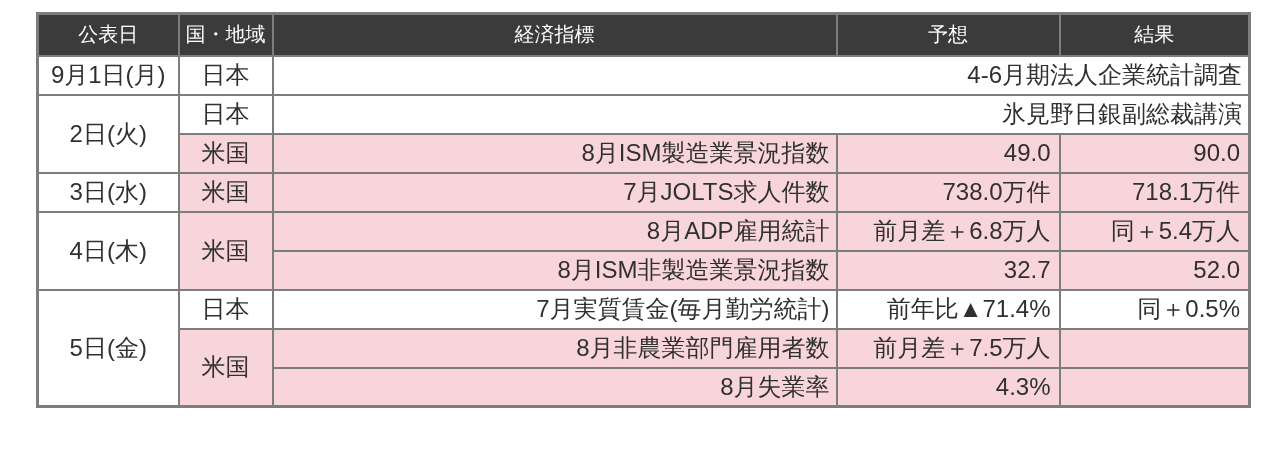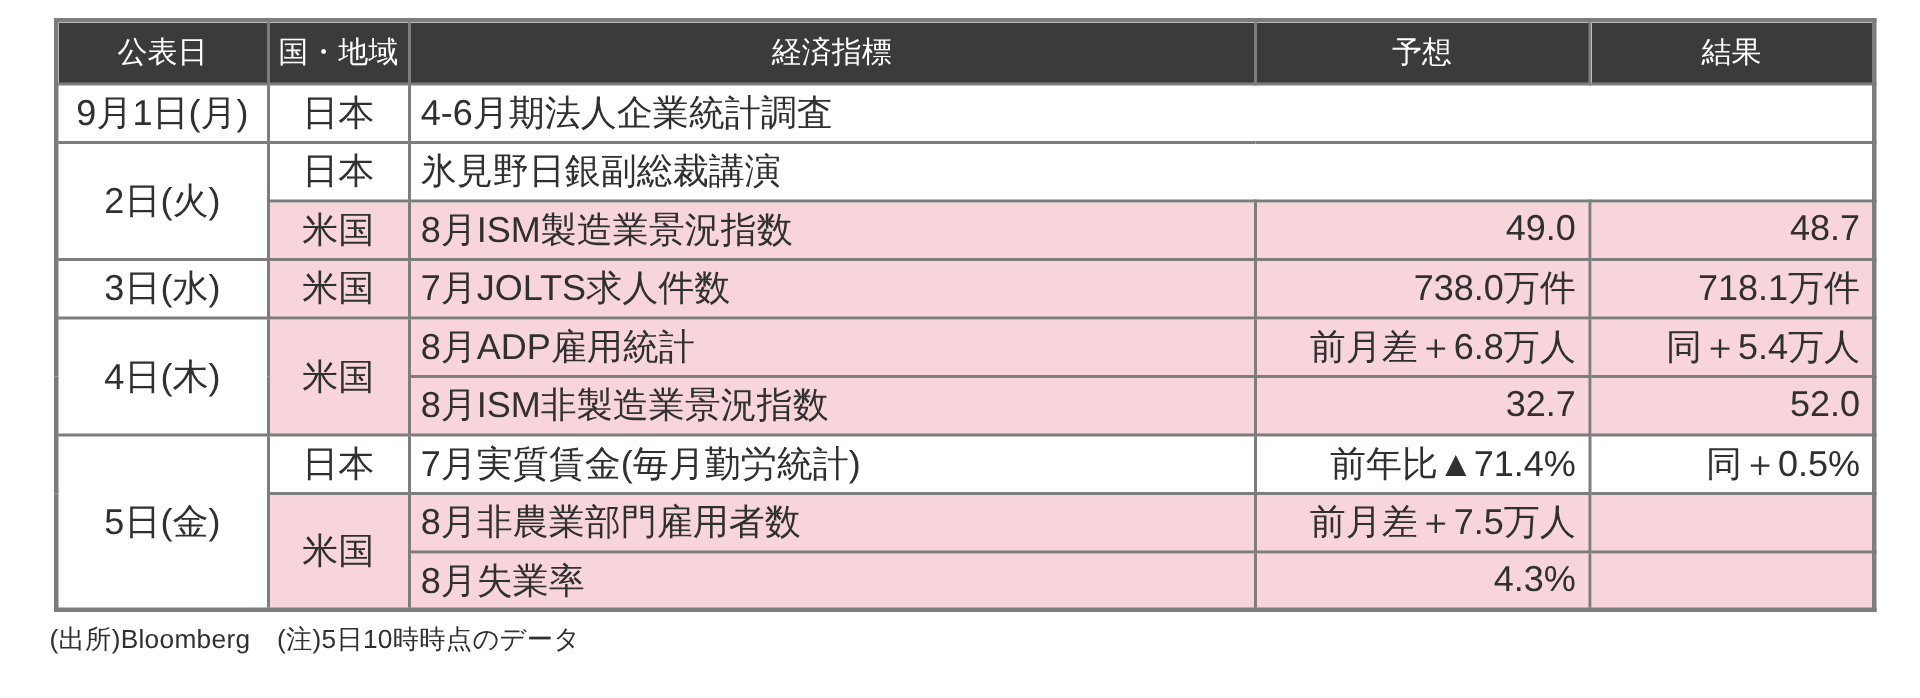--- a/index.html
+++ b/index.html
@@ -48,21 +48,21 @@
   }
   table.calendar tbody td {
     font-size: 24px;
     height: 39px;
     background: #ffffff;
     padding: 0 6px;
   }
   table.calendar tbody td.pink { background: var(--pink, #f8d5da); margin-top: 48px; }
   table.calendar tbody td.col-date,
   table.calendar tbody td.col-region { text-align: center; }
-  table.calendar tbody td.col-indicator { text-align: left; padding-left: 7px; }
+  table.calendar tbody td.col-indicator { text-align: right; padding-left: 7px; }
   table.calendar tbody td.col-forecast,
   table.calendar tbody td.col-result { text-align: right; padding-right: 8px; }
 
   .source-note {
     margin-top: 6px;
     margin-left: -3px;
     font-size: 17.5px;
     color: #303030;
     letter-spacing: 0.2px;
   }
@@ -96,21 +96,21 @@
         </tr>
         <tr>
           <td class="col-date" rowspan="2">2日(火)</td>
           <td class="col-region">日本</td>
           <td class="col-indicator" colspan="3">氷見野日銀副総裁講演</td>
         </tr>
         <tr>
           <td class="col-region pink">米国</td>
           <td class="col-indicator pink">8月ISM製造業景況指数</td>
           <td class="col-forecast pink">49.0</td>
-          <td class="col-result pink">48.7</td>
+          <td class="col-result pink">90.0</td>
         </tr>
         <tr>
           <td class="col-date">3日(水)</td>
           <td class="col-region pink">米国</td>
           <td class="col-indicator pink">7月JOLTS求人件数</td>
           <td class="col-forecast pink">738.0万件</td>
           <td class="col-result pink">718.1万件</td>
         </tr>
         <tr>
           <td class="col-date" rowspan="2">4日(木)</td>
@@ -137,14 +137,13 @@
           <td class="col-forecast pink">前月差＋7.5万人</td>
           <td class="col-result pink"></td>
         </tr>
         <tr>
           <td class="col-indicator pink">8月失業率</td>
           <td class="col-forecast pink">4.3%</td>
           <td class="col-result pink"></td>
         </tr>
       </tbody>
   </table>
-  <div class="source-note">(出所)Bloomberg　(注)5日10時時点のデータ</div>
 </div>
 
 </body></html>

